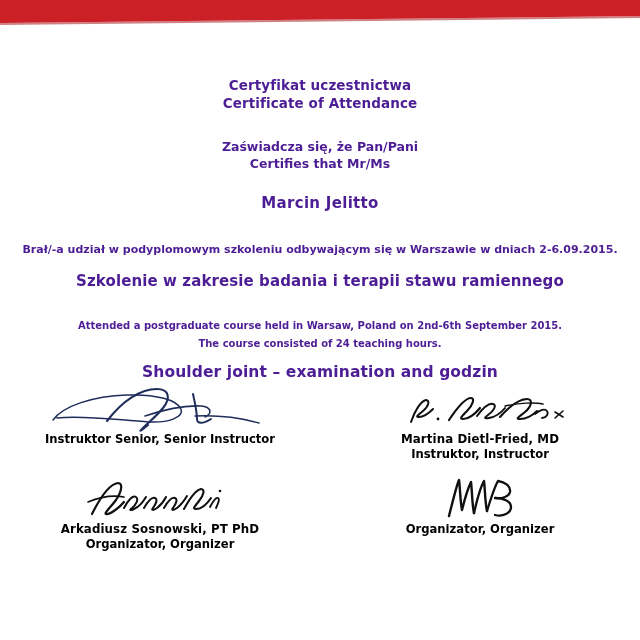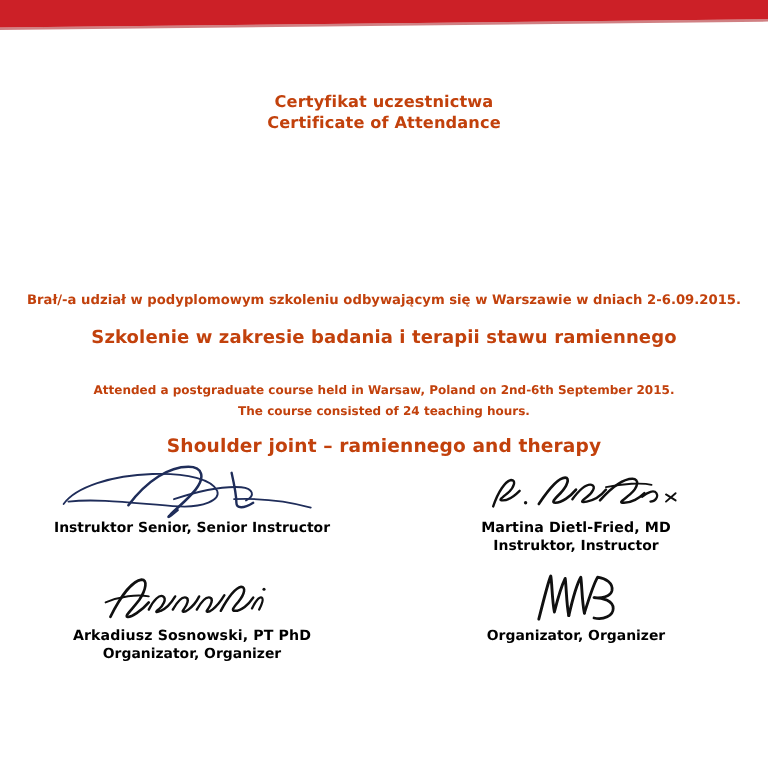--- a/index.html
+++ b/index.html
@@ -28,21 +28,21 @@
     overflow: hidden;
   }
   #red-banner svg { display: block; }
 
   
   .center-block {
     position: absolute;
     left: 0;
     width: 640px;
     text-align: center;
-    color: #c2410c;
+    color: #4c1d95;
   }
   .line { display: block; }
 
   .title-block {
     top: 76px;
     font-size: 13.5px;
     font-weight: bold;
     line-height: 18px;
     letter-spacing: 0.1px;
   }
@@ -132,34 +132,39 @@
       <polygon points="0,0 640,0 640,16 0,23" fill="#cc2027"></polygon>
       <polygon points="0,23 640,16 640,18 0,25" fill="#a9181d" opacity="0.55"></polygon>
     </svg>
   </div>
 
   <div class="center-block title-block">
     <span class="line">Certyfikat uczestnictwa</span>
     <span class="line">Certificate of Attendance</span>
   </div>
 
-
+  <div class="center-block certifies-block">
+    <span class="line">Zaświadcza się, że Pan/Pani</span>
+    <span class="line">Certifies that Mr/Ms</span>
+  </div>
+
+  <div class="center-block recipient-name">Marcin Jelitto</div>
 
   <div class="center-block body-pl">
     <span class="line">Brał/-a udział w podyplomowym szkoleniu odbywającym się w Warszawie w dniach 2-6.09.2015.</span>
   </div>
 
   <div class="center-block course-title-pl">Szkolenie w zakresie badania i terapii stawu ramiennego</div>
 
   <div class="center-block body-en">
     <span class="line">Attended a postgraduate course held in Warsaw, Poland on 2nd-6th September 2015.</span>
     <span class="line">The course consisted of 24 teaching hours.</span>
   </div>
 
-  <div class="center-block course-title-en">Shoulder joint – ramiennego and therapy</div>
+  <div class="center-block course-title-en">Shoulder joint – examination and godzin</div>
 
   <div class="sig-cell sig-col-left sig-row-1">
     <div class="sig-ink">
       <svg width="230" height="46" viewBox="0 0 230 46" xmlns="http://www.w3.org/2000/svg">
         <g fill="none" stroke="#1f2d5a" stroke-linecap="round" stroke-linejoin="round">
           <path d="M8 34 C 18 20, 48 10, 82 9 C 112 8, 132 14, 136 23 C 139 31, 124 37, 104 36 C 72 34, 38 29, 12 32" stroke-width="1.5"></path>
           <path d="M62 35 C 78 14, 96 3, 112 3 C 124 3, 126 12, 118 22 C 110 32, 100 39, 96 44 C 94 46, 97 44, 103 39" stroke-width="2.1"></path>
           <path d="M100 30 C 118 24, 140 19, 156 20 C 166 21, 168 27, 160 31" stroke-width="1.6"></path>
           <path d="M148 8 C 150 17, 152 27, 152 33 C 152 38, 158 38, 166 33" stroke-width="2"></path>
           <path d="M150 30 C 172 29, 196 32, 214 37" stroke-width="1.4"></path>

